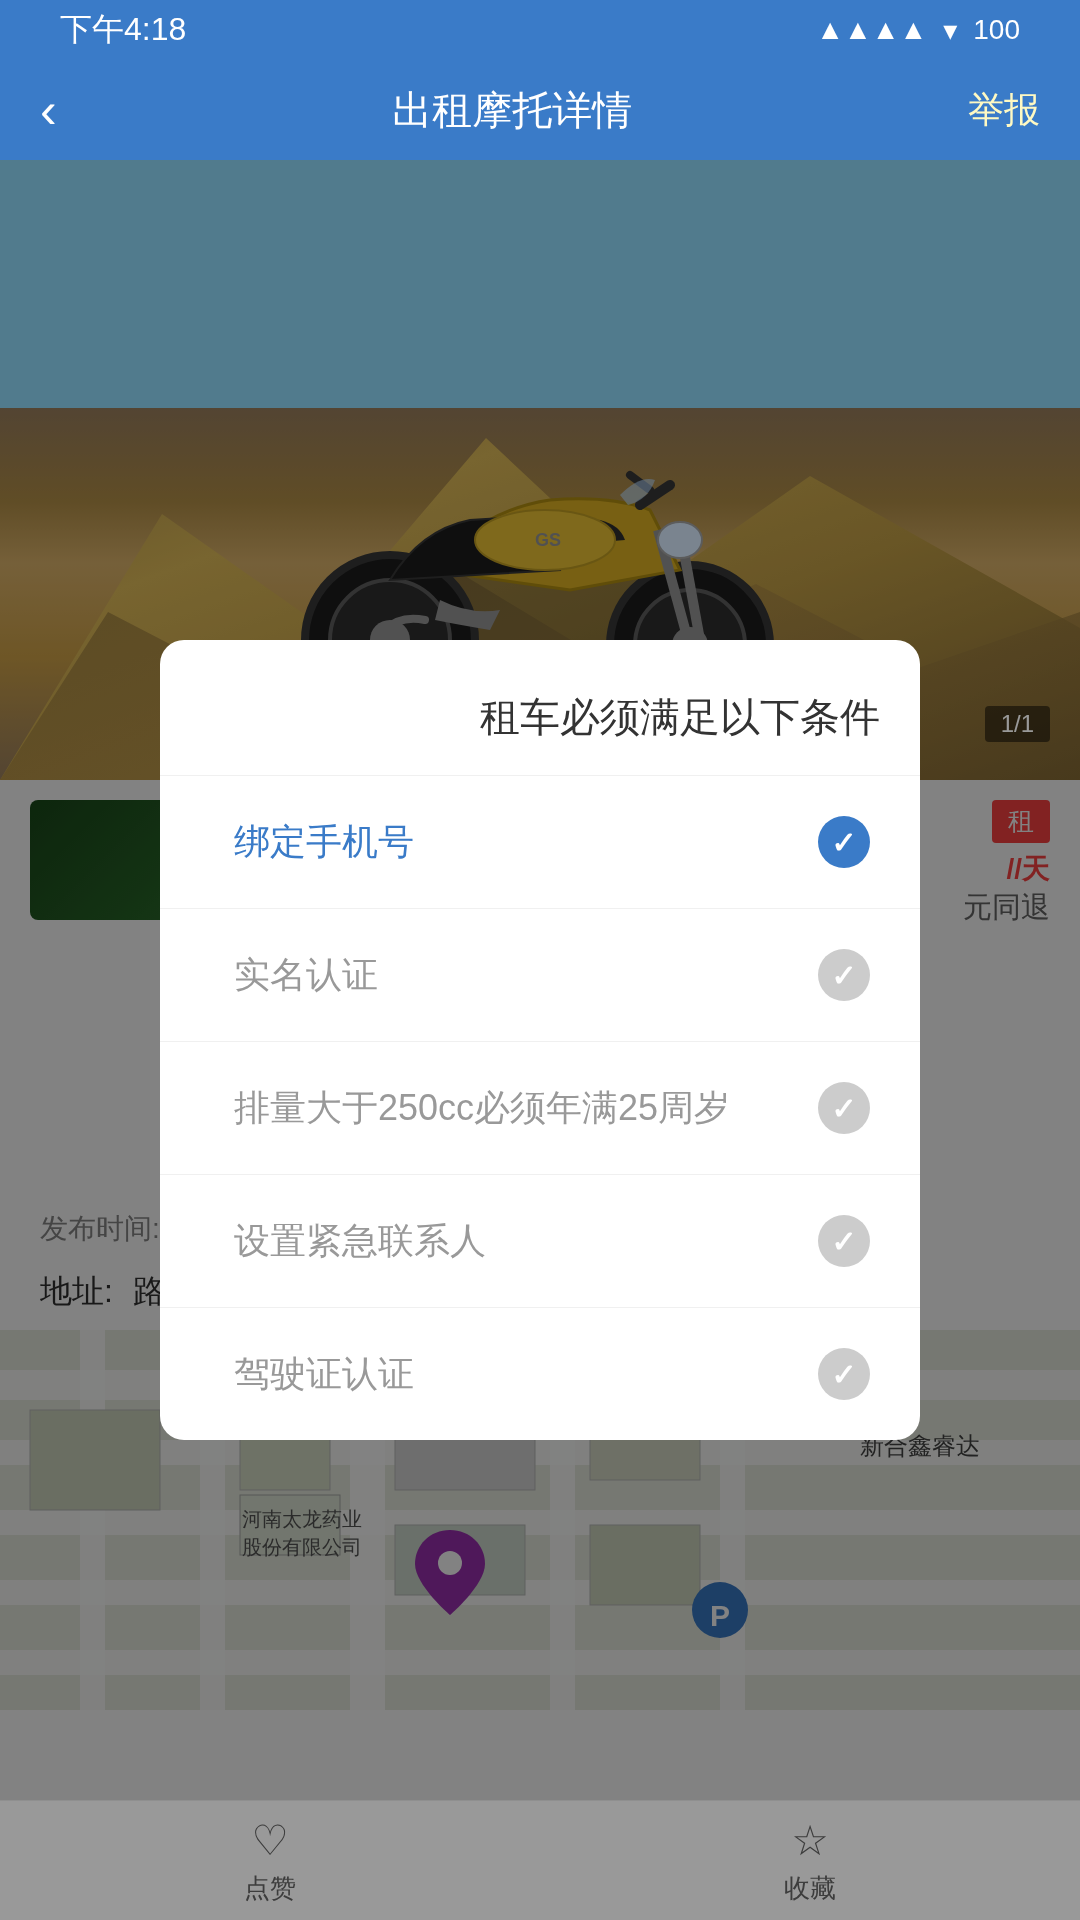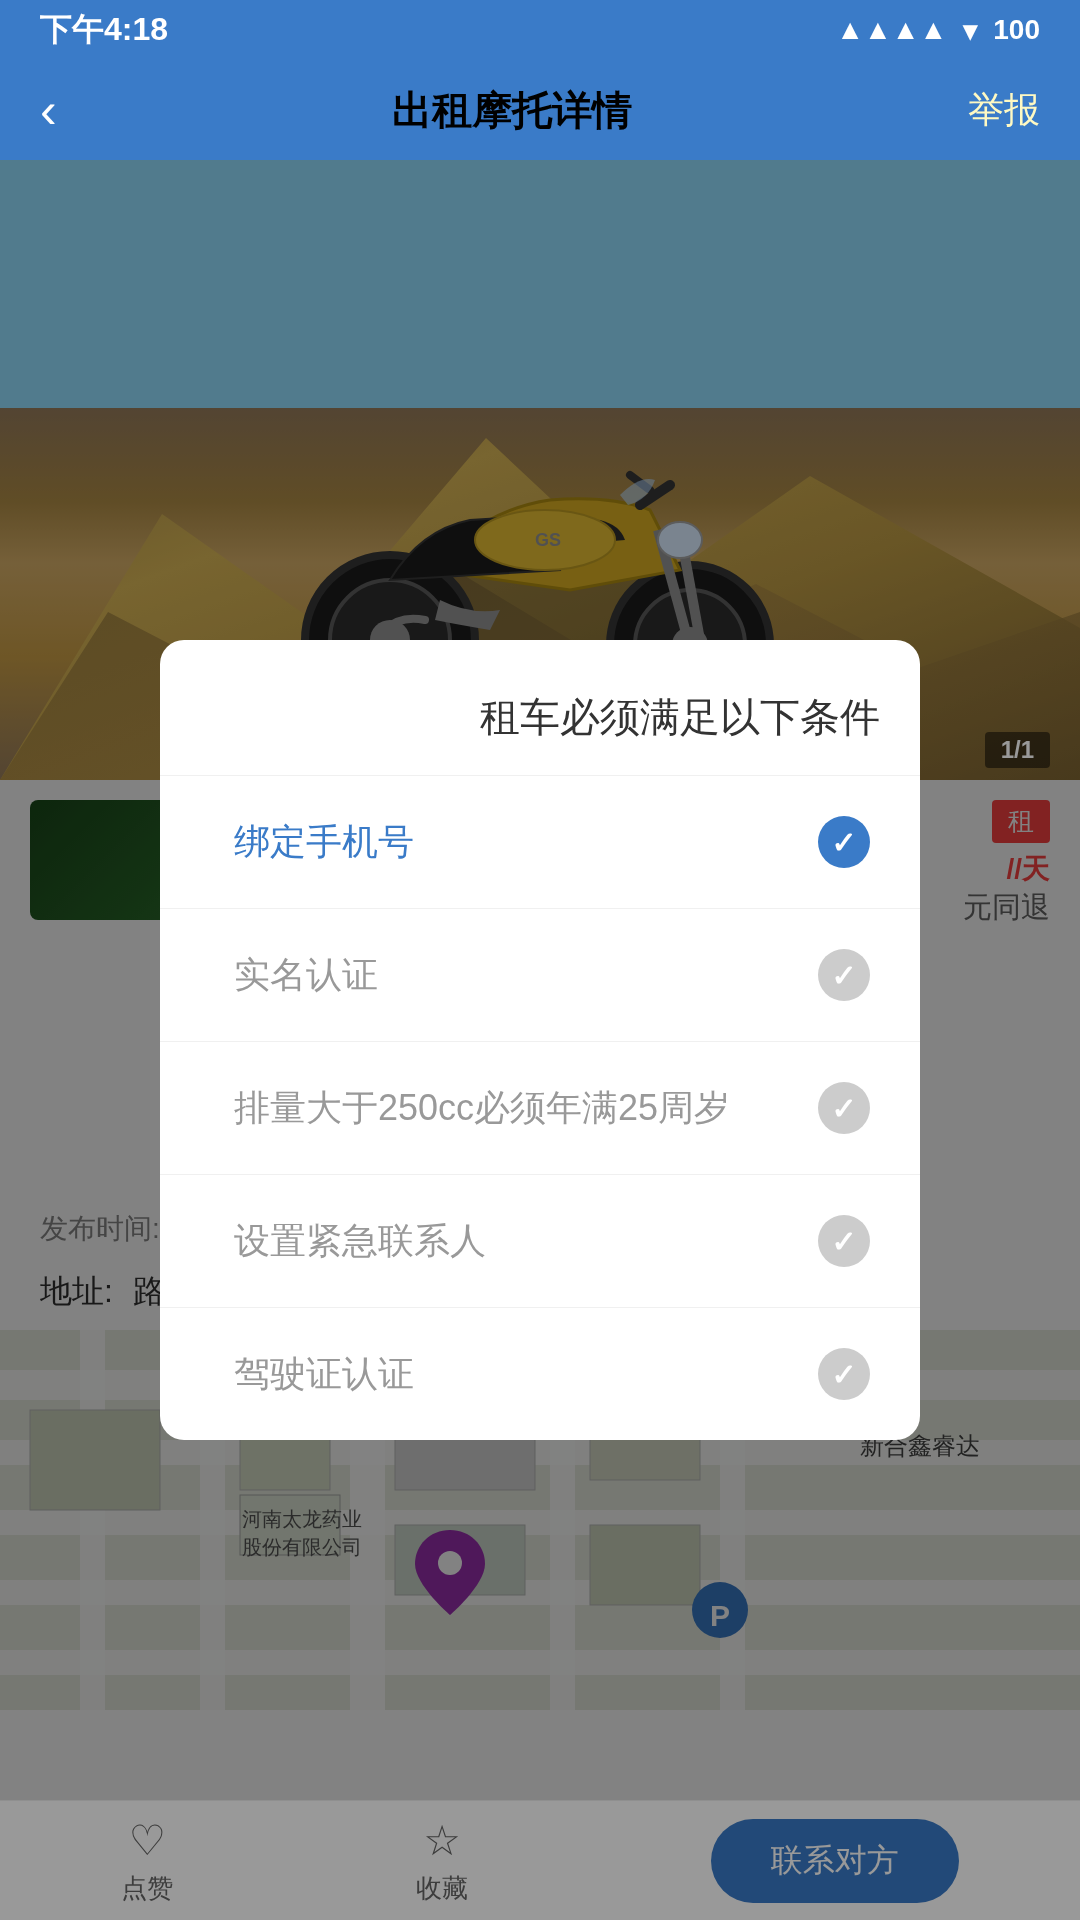--- a/index.html
+++ b/index.html
@@ -15,24 +15,24 @@
     }
 
     
     .status-bar {
       width: 100%;
       height: 60px;
       background: #3a7bc8;
       display: flex;
       align-items: center;
       justify-content: space-between;
-      padding: 0 40px;
+      padding: 0 60px;
       color: white;
       font-size: 32px;
-      font-weight: 700;
+      font-weight: 400;
     }
     .status-bar-right {
       display: flex;
       align-items: center;
       gap: 16px;
     }
     .signal-icon, .wifi-icon, .battery-icon {
       font-size: 28px;
     }
 
@@ -45,23 +45,23 @@
       align-items: center;
       justify-content: space-between;
       padding: 0 40px;
     }
     .nav-back {
       color: white;
       font-size: 50px;
       cursor: pointer;
     }
     .nav-title {
-      color: #000000;
+      color: #ffffff;
       font-size: 40px;
-      font-weight: 700;
+      font-weight: 400;
     }
     .nav-report {
       color: #fef9c3;
       font-size: 36px;
       cursor: pointer;
     }
 
     
     .main-content {
       width: 100%;
@@ -303,21 +303,21 @@
       <path d="M235 290 Q210 285 195 300" stroke="#888" stroke-width="8" fill="none" stroke-linecap="round"></path>
 
       <path d="M250 270 Q280 285 310 280 L300 300 Q270 295 245 290 Z" fill="#888"></path>
 
       <path d="M430 165 Q450 145 465 150 Q458 170 438 175 Z" fill="#aaccee" opacity="0.6"></path>
 
       <ellipse cx="490" cy="210" rx="22" ry="18" fill="#ccddee" stroke="#999" stroke-width="2"></ellipse>
     </svg>
   </div>
 
-  <div style="position:absolute; right:30px; top:572px; background:rgba(0,0,0,0.5); color:white; font-size:24px; padding:4px 16px; border-radius:4px; z-index:10;font-weight:bold;">
+  <div style="position:absolute; right:30px; top:546px; background:rgba(0,0,0,0.5); color:white; font-size:24px; padding:4px 16px; border-radius:4px; z-index:10;">
     <span>1/1</span>
   </div>
 
   <div style="position:absolute; top:620px; left:0; right:0; bottom:120px; background:white; filter:brightness(0.85);">
 
     <div style="position:absolute; left:30px; top:20px; width:140px; height:120px; background:#1a3a1a; border-radius:8px; overflow:hidden;">
       <div style="width:100%; height:100%; background:linear-gradient(135deg, #1a4a1a, #2a6a2a);"></div>
     </div>
 
     <div style="position:absolute; right:30px; top:20px; background:#ff4444; color:white; font-size:26px; padding:4px 16px; border-radius:4px;">
@@ -392,21 +392,20 @@
 
   <div class="bottom-bar">
     <div class="bottom-action">
       <span class="bottom-action-icon">♡</span>
       <span>点赞</span>
     </div>
     <div class="bottom-action">
       <span class="bottom-action-icon">☆</span>
       <span>收藏</span>
     </div>
-    <button class="btn-contact">联系对方</button>
   </div>
 
   <div class="modal-overlay">
     <div class="modal-dialog">
 
       <div class="modal-title">租车必须满足以下条件</div>
 
       <div class="condition-item">
         <span class="condition-text active">绑定手机号</span>
         <div class="check-circle checked">

